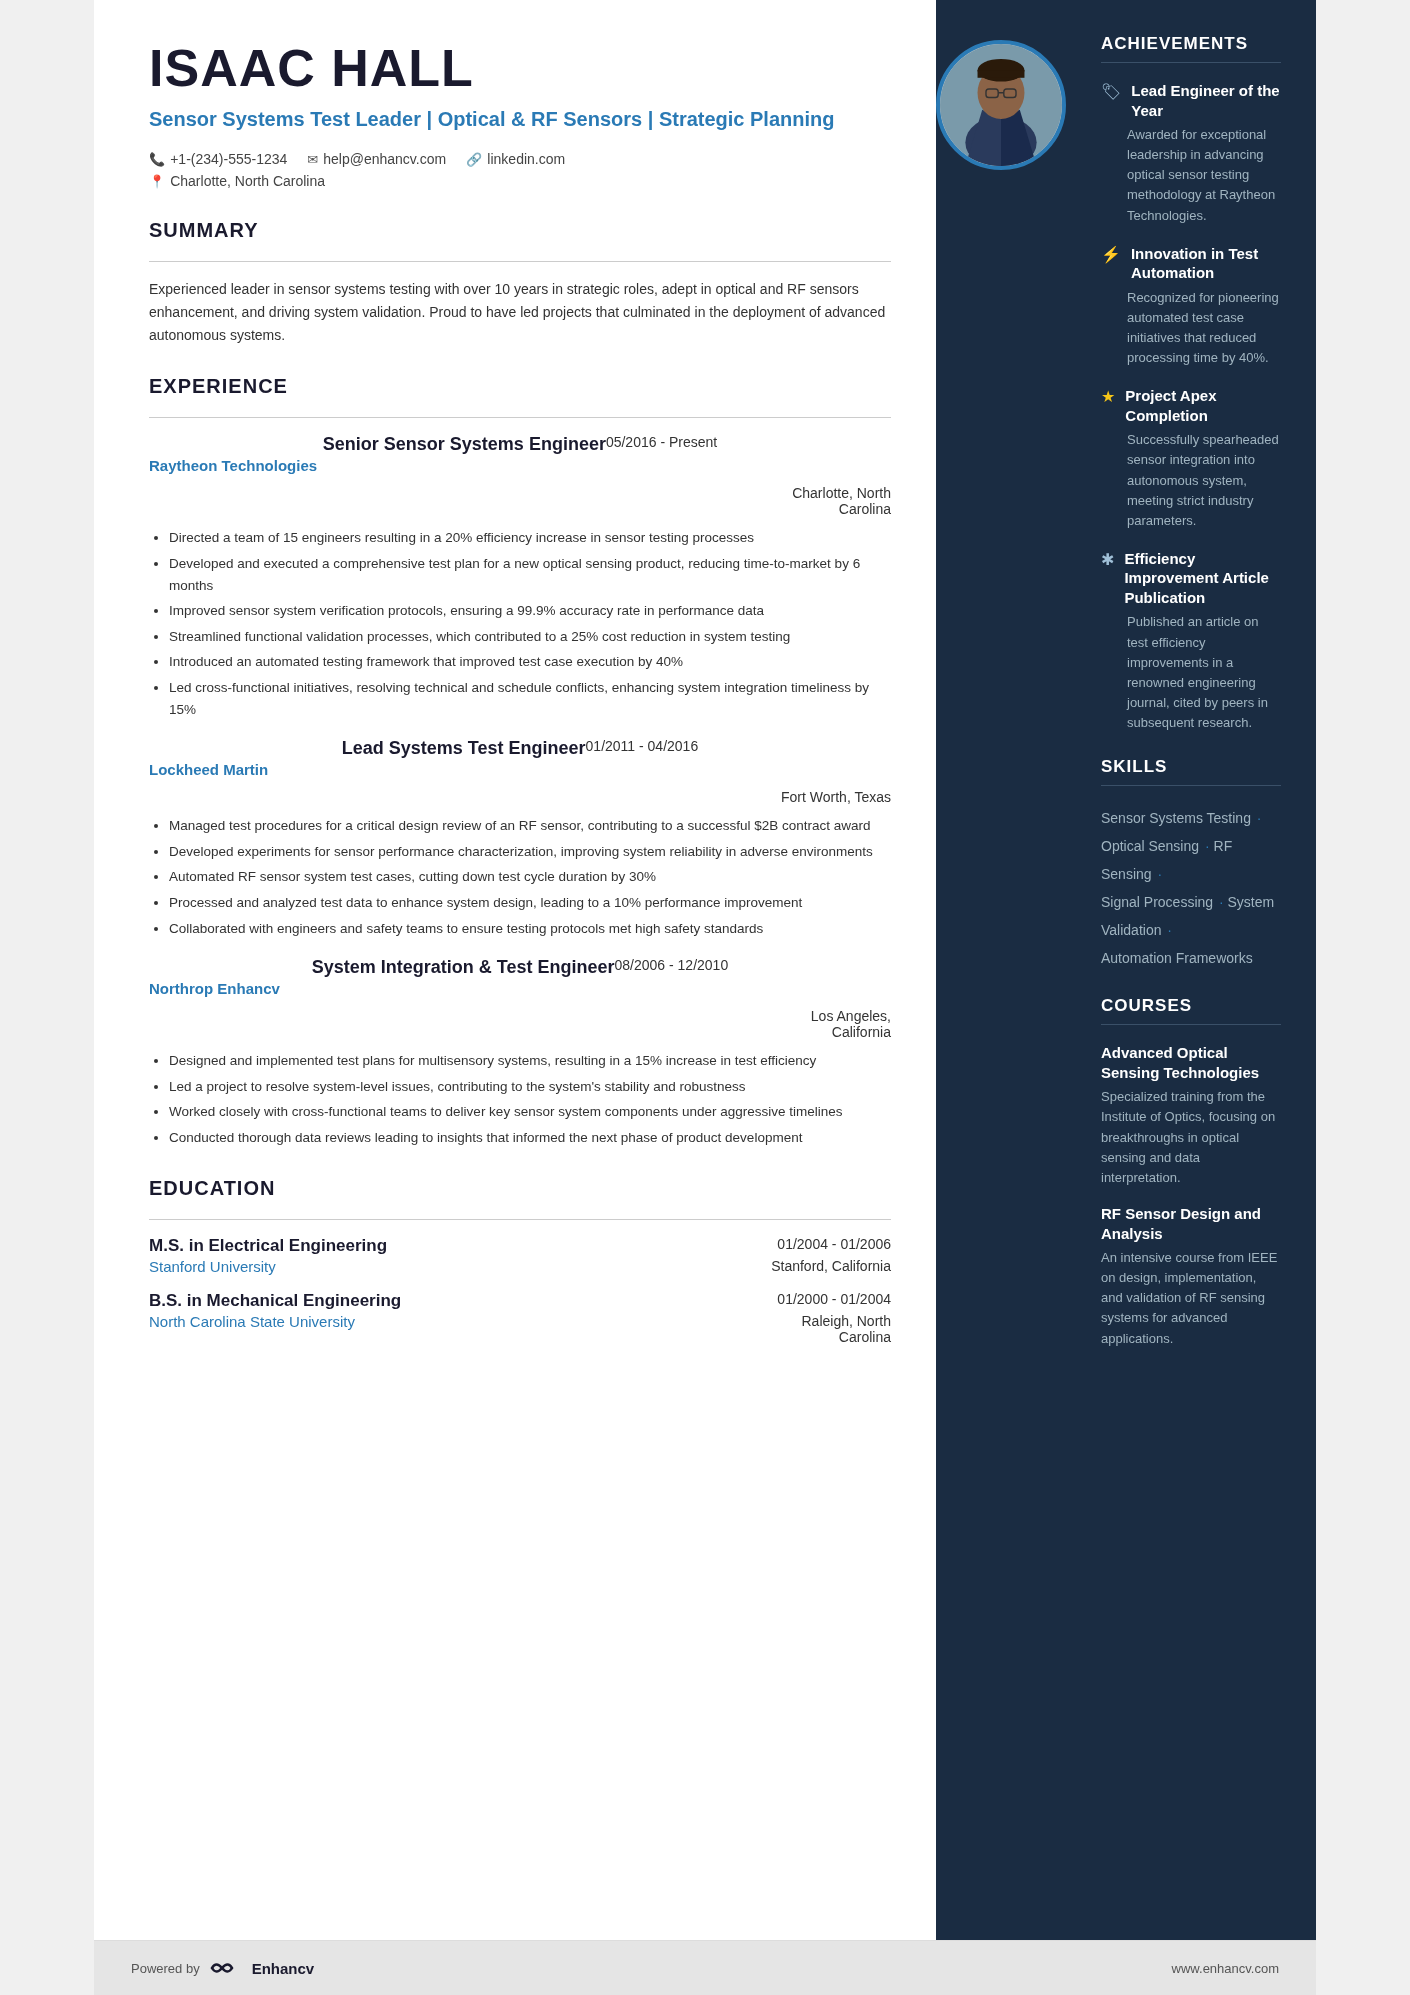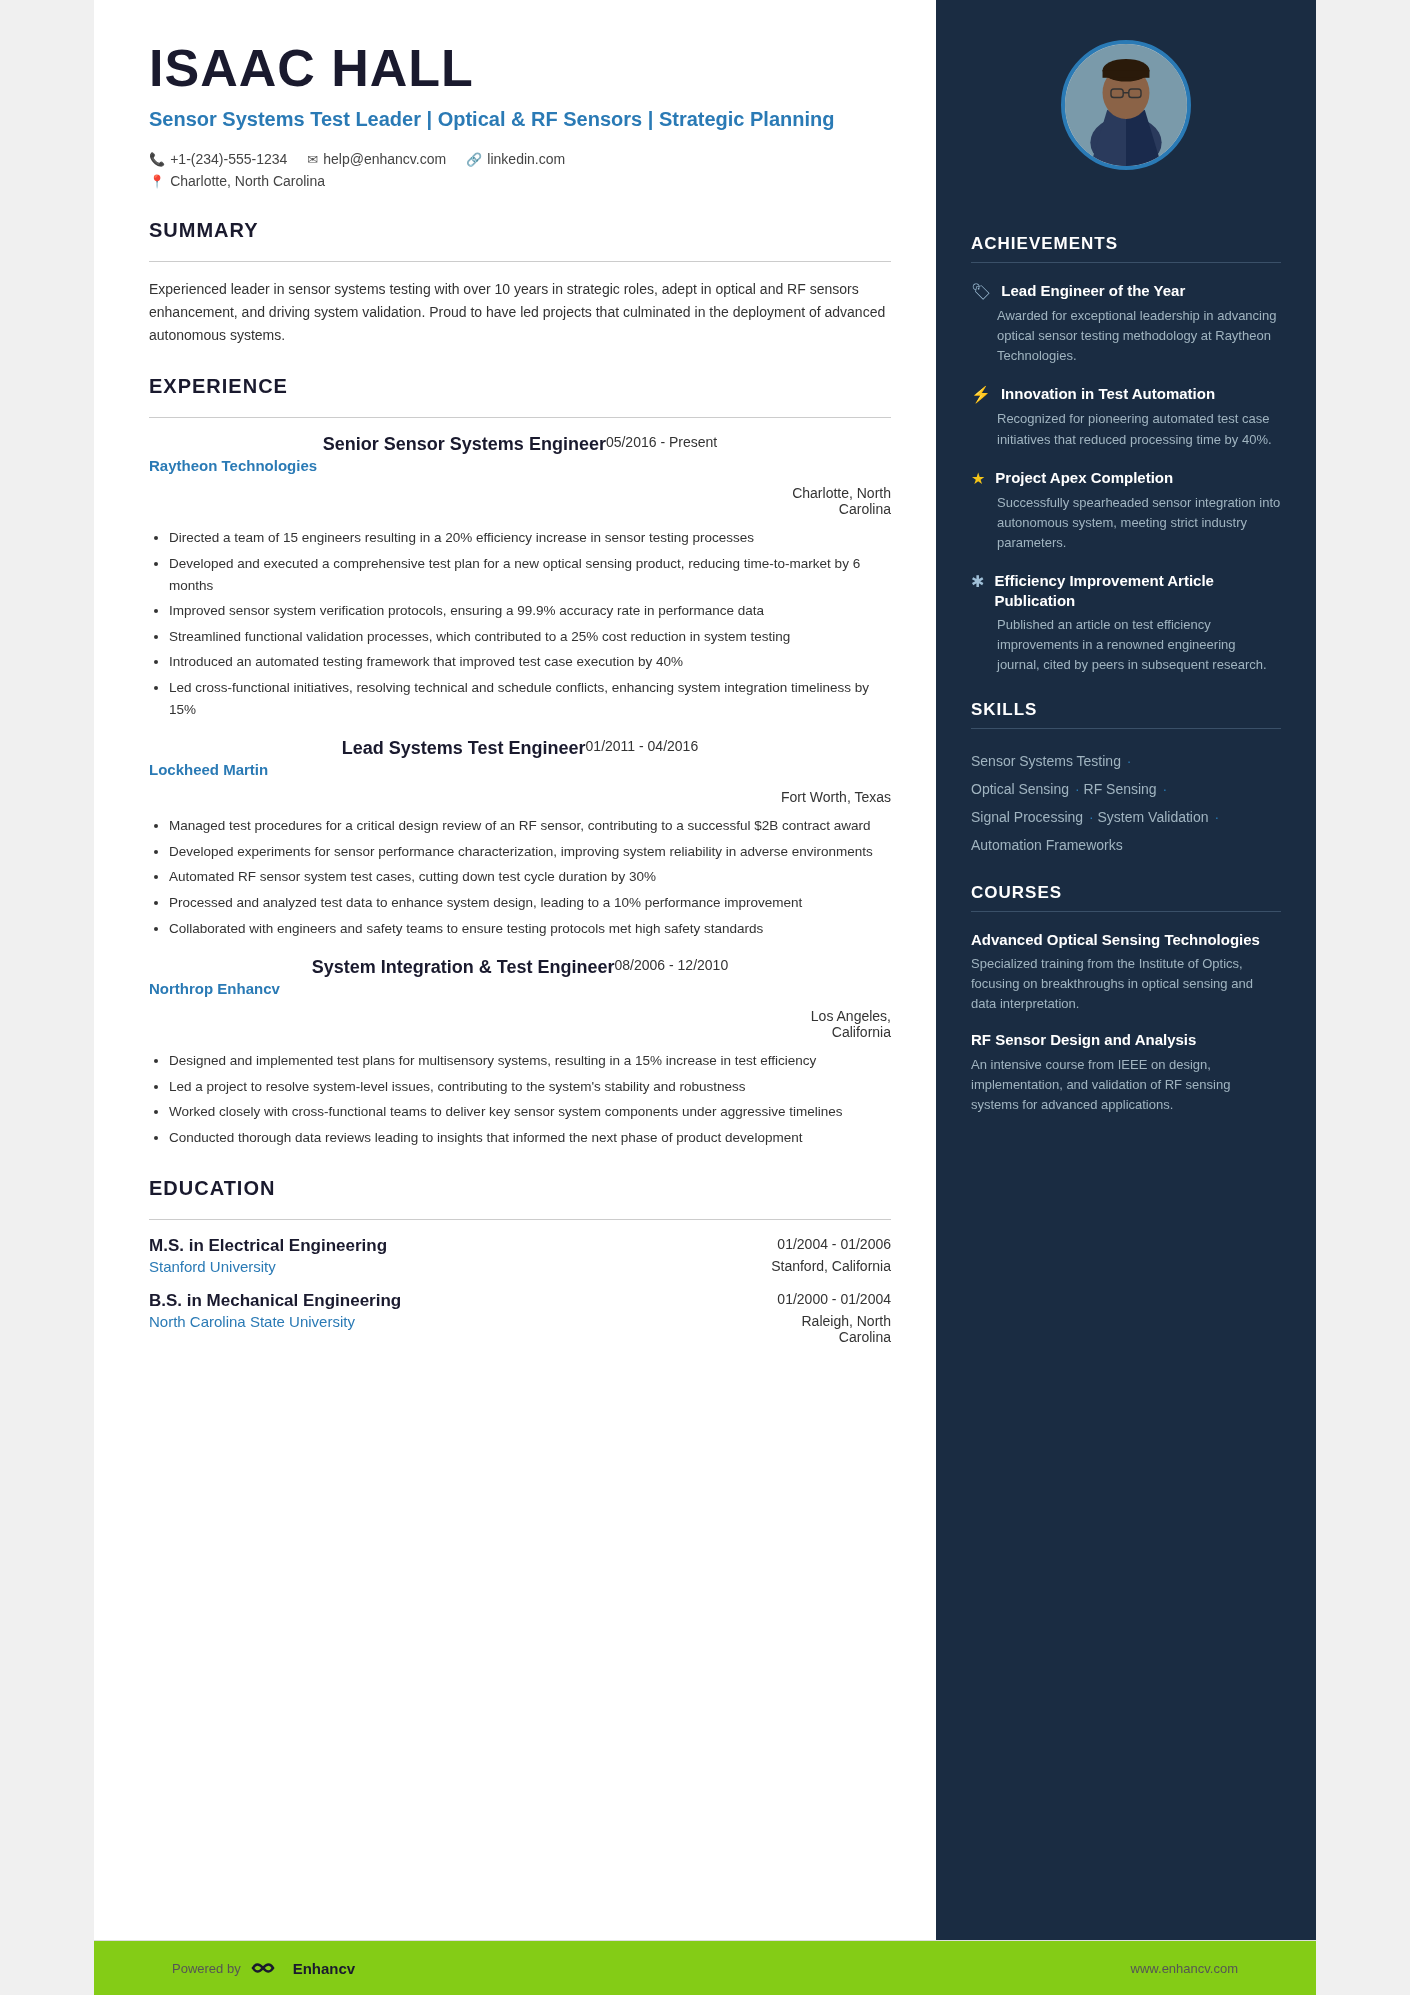--- a/index.html
+++ b/index.html
@@ -161,25 +161,25 @@
       color: #2a7ab5;
     }
     .edu-location {
       font-size: 14px;
       color: #333;
       text-align: right;
     }
     
     .resume-footer {
       border-top: 1px solid #ddd;
-      padding: 18px 78px;
+      padding: 18px 37px;
       display: flex;
       justify-content: space-between;
       align-items: center;
-      background: #84cc16;
+      background: #e5e5e5;
     }
     .footer-left {
       display: flex;
       align-items: center;
       gap: 8px;
       font-size: 13px;
       color: #555;
     }
     .footer-logo {
       display: flex;
@@ -192,21 +192,21 @@
     .footer-right {
       font-size: 13px;
       color: #555;
     }
     
     .right-col {
       width: 380px;
       background: #1a2c42;
       padding: 0;
       display: flex;
-      flex-direction: column;
+      flex-direction: row;
     }
     .right-photo-area {
       display: flex;
       justify-content: center;
       padding: 40px 0 30px 0;
       background: #1a2c42;
     }
     .avatar-circle {
       width: 130px;
       height: 130px;

